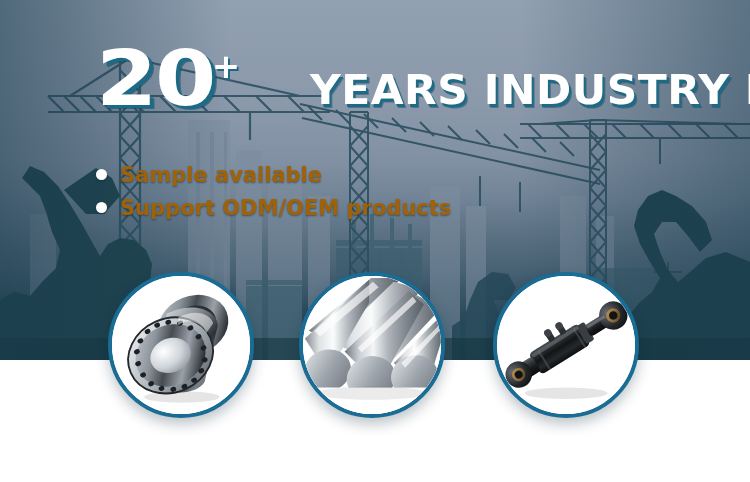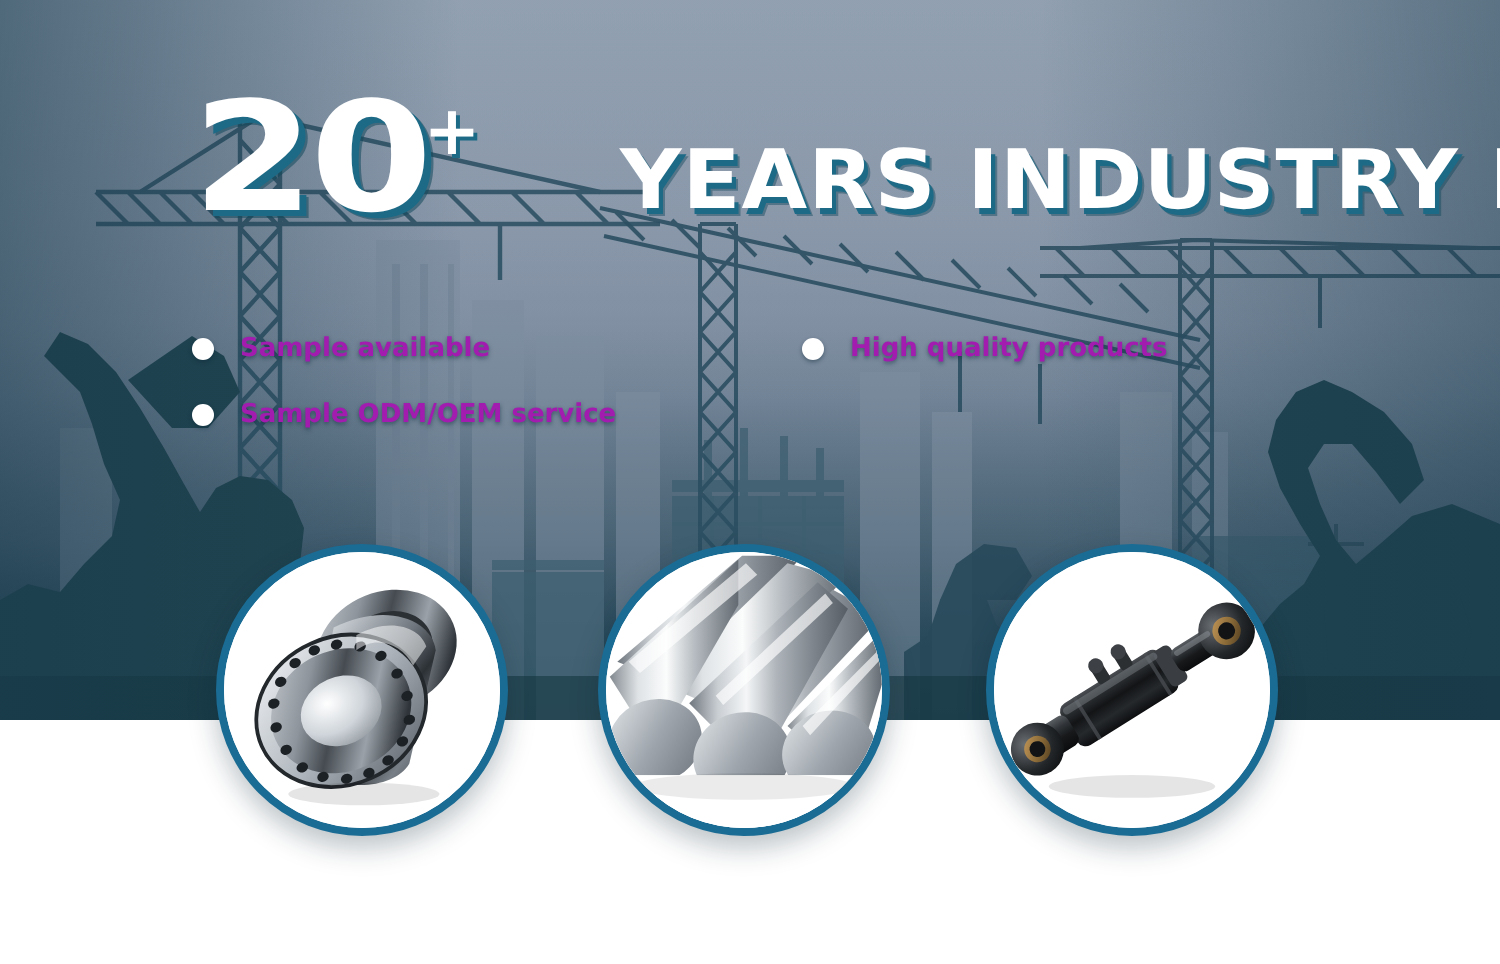--- a/index.html
+++ b/index.html
@@ -50,21 +50,21 @@
     text-shadow:2px 3px 0 #1d6a86, 3px 4px 0 rgba(18,72,92,.45);
   }
 
   
   .bullets { position:absolute; left:96px; top:158px; width:620px; height:66px;
     display:flex; gap:0; }
   .bcol { width:305px; }
   .brow { display:flex; align-items:center; height:33px; }
   .dot { width:11px; height:11px; border-radius:50%; background:#ffffff; flex:0 0 auto;
     box-shadow:0 1px 2px rgba(10,40,55,.45); }
-  .btext { margin-left:13px; font-size:13px; font-weight:700; color:#a21caf;
+  .btext { margin-left:13px; font-size:21px; font-weight:700; color:#a16207;
     white-space:nowrap; text-shadow:0 1px 2px rgba(12,45,60,.55);
     font-family:"DejaVu Sans", sans-serif; }
 
   
   .circle { position:absolute; width:146px; height:146px; border-radius:50%;
     background:#ffffff; border:4px solid #1b6c94; overflow:hidden;
     box-shadow:0 6px 14px rgba(10,35,50,.28); }
   .c1 { left:108px; top:272px; }
   .c2 { left:299px; top:272px; }
   .c3 { left:493px; top:272px; }
@@ -217,28 +217,24 @@
   </div>
 
   <div class="bullets">
     <div class="bcol">
       <div class="brow">
         <span class="dot"></span>
         <span class="btext">Sample available</span>
       </div>
       <div class="brow">
         <span class="dot"></span>
-        <span class="btext">Sample ODM/OEM service</span>
+        <span class="btext">Support ODM/OEM products</span>
       </div>
     </div>
     <div class="bcol">
-      <div class="brow">
-        <span class="dot"></span>
-        <span class="btext">High quality products</span>
-      </div>
     </div>
   </div>
 
   <div class="circle c1">
     <svg viewBox="0 0 146 146">
       <defs>
         <linearGradient id="fl1" x1="0" y1="0" x2="1" y2="1">
           <stop offset="0" stop-color="#f2f4f6"></stop>
             <stop offset=".2" stop-color="#b9bfc5"></stop>
           <stop offset=".45" stop-color="#6e757c"></stop>

